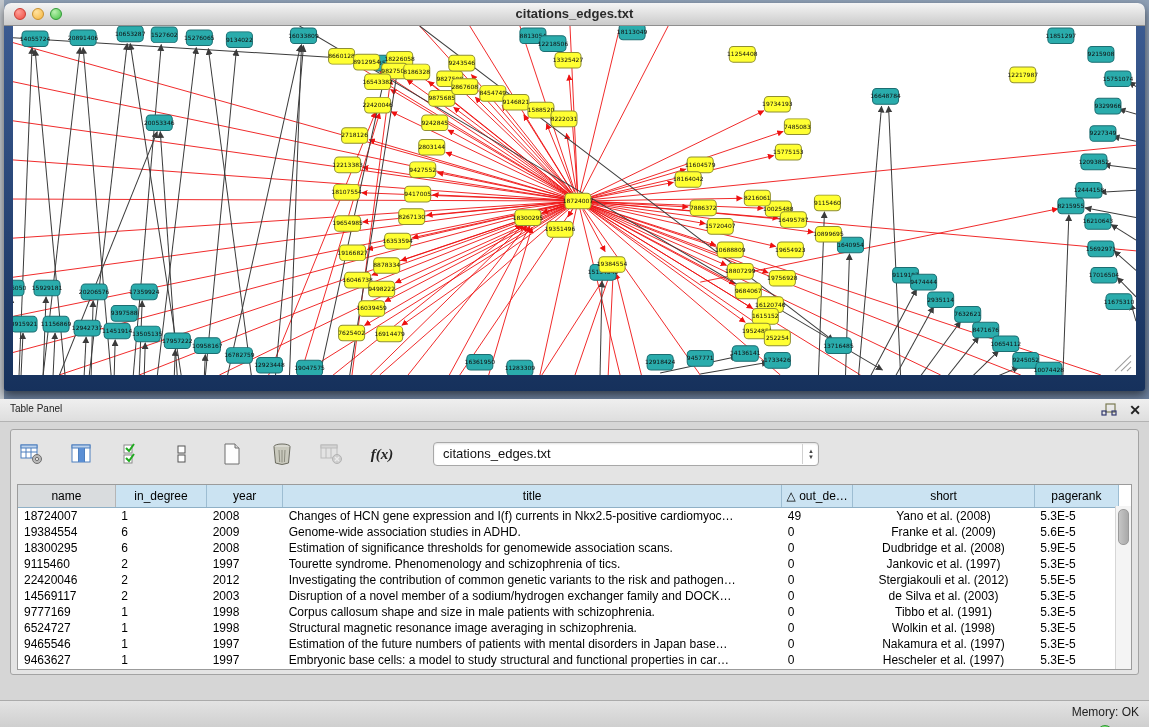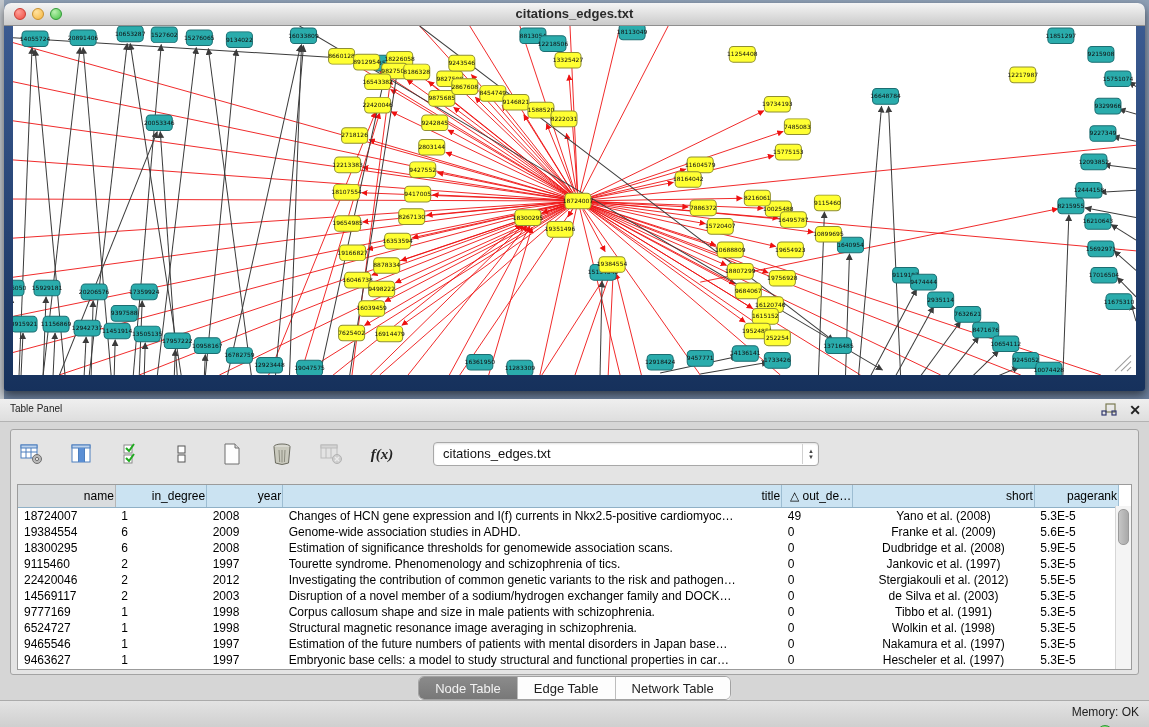--- a/index.html
+++ b/index.html
@@ -37,21 +37,21 @@
   .inner-panel{position:absolute;left:10px;right:10px;top:30px;height:244px;background:#e4e4e4;border:1px solid #a3a3a3;border-radius:3px;}
   .toolbar{position:absolute;left:8px;top:12px;height:30px;display:flex;align-items:flex-start;gap:24px;}
   .tb-icon{width:26px;height:24px;display:flex;align-items:center;justify-content:center;}
   .fx{font-family:"Liberation Serif",serif;font-style:italic;font-weight:700;font-size:15px;color:#222;}
   .dropdown{position:relative;margin-left:14px;width:384px;height:22px;background:#fff;border:1px solid #a8a8a8;border-radius:4px;box-shadow:inset 0 1px 2px rgba(0,0,0,.12);}
   .dropdown .val{position:absolute;left:9px;top:3px;font-size:13px;color:#111;}
   .dropdown .arrows{position:absolute;right:4px;top:1px;bottom:1px;display:flex;flex-direction:column;justify-content:center;color:#444;font-size:6px;line-height:6px;border-left:1px solid #d0d0d0;padding-left:5px;}
 
   .table-wrap{position:absolute;left:6px;right:6px;top:54px;bottom:4px;background:#fff;border:1px solid #9b9b9b;overflow:hidden;}
   table.grid{border-collapse:collapse;table-layout:fixed;width:1101px;font-size:12px;color:#000;}
-  table.grid th{height:20px;background:#cbe3f2;border-right:1px solid #9dbdd2;border-bottom:1px solid #8fb0c6;font-weight:400;text-align:right;overflow:hidden;white-space:nowrap;}
+  table.grid th{height:20px;background:#cbe3f2;border-right:1px solid #9dbdd2;border-bottom:1px solid #8fb0c6;font-weight:400;text-align:center;overflow:hidden;white-space:nowrap;}
   table.grid th.sel{background:#d9dcde;border-right:1px solid #b5b5b5;}
   table.grid td{height:16px;padding:0 6px;overflow:hidden;white-space:nowrap;text-overflow:ellipsis;}
   td.c{text-align:center;}
   .vscroll{position:absolute;right:0;top:21px;bottom:0;width:15px;background:#f4f4f4;border-left:1px solid #d6d6d6;}
   .vthumb{position:absolute;left:2px;right:2px;top:3px;height:34px;border-radius:5px;background:linear-gradient(90deg,#c6c6c6,#a9a9a9);border:1px solid #9a9a9a;}
 
   .tabs-row{position:absolute;left:0;right:0;top:277px;height:24px;display:flex;justify-content:center;}
   .tab-group{display:flex;border:1px solid #a2a2a2;border-radius:6px;overflow:hidden;background:#fdfdfd;box-shadow:0 1px 1px rgba(255,255,255,.7);}
   .tab{padding:2px 16px;font-size:13px;color:#222;background:#fdfdfd;border-right:1px solid #bdbdbd;display:flex;align-items:center;}
   .tab:last-child{border-right:none;}
@@ -918,27 +918,20 @@
                 <td>5.3E-5</td>
               </tr>
             </tbody>
         </table>
         <div class="vscroll">
           <div class="vthumb"></div>
         </div>
       </div>
     </div>
 
-    <div class="tabs-row">
-      <div class="tab-group" id="tab-group">
-          <div class="tab active">Node Table</div>
-          <div class="tab">Edge Table</div>
-          <div class="tab">Network Table</div>
-        </div>
-    </div>
 
     <div class="status-bar">
       <span class="status-right">
         <span>Memory: OK</span>
         <span class="mem-dot"></span>
       </span>
     </div>
   </div>
 </div>
 

